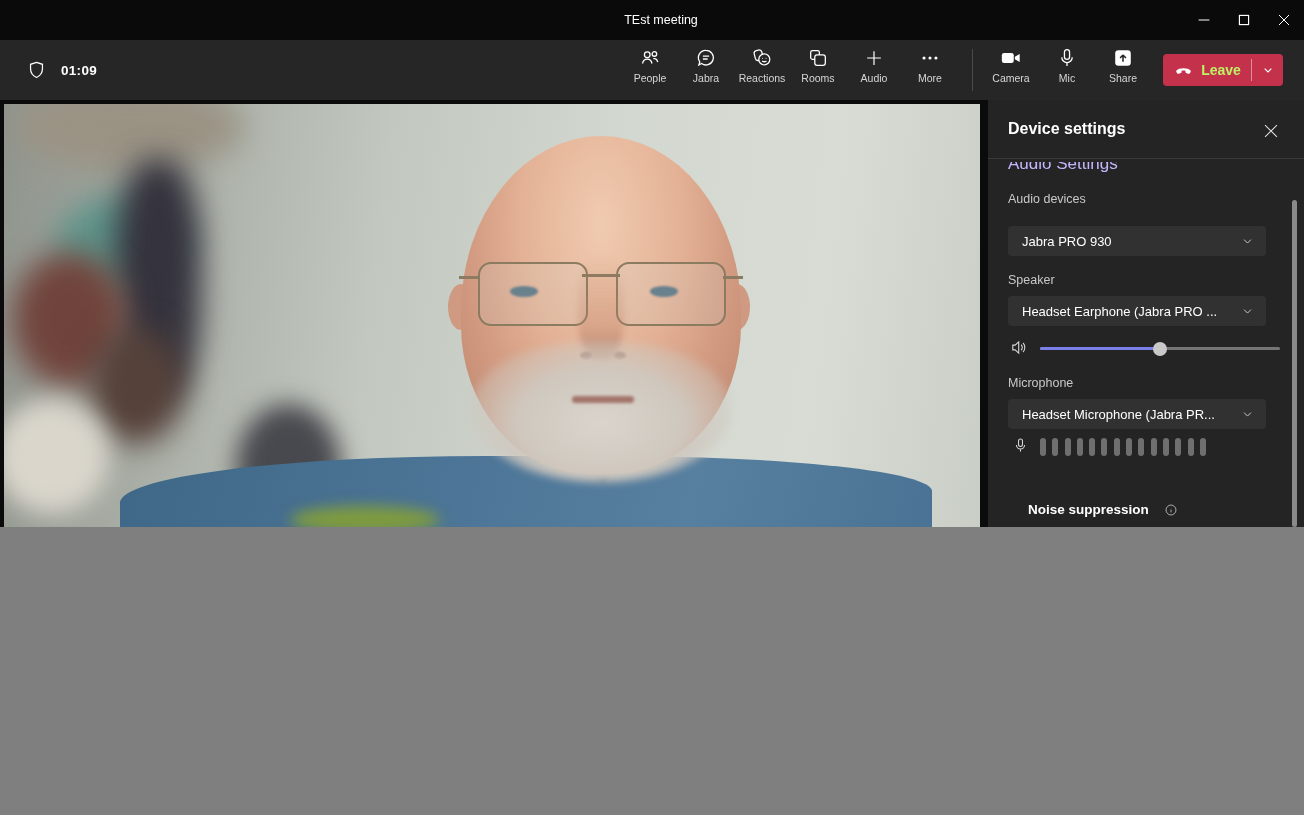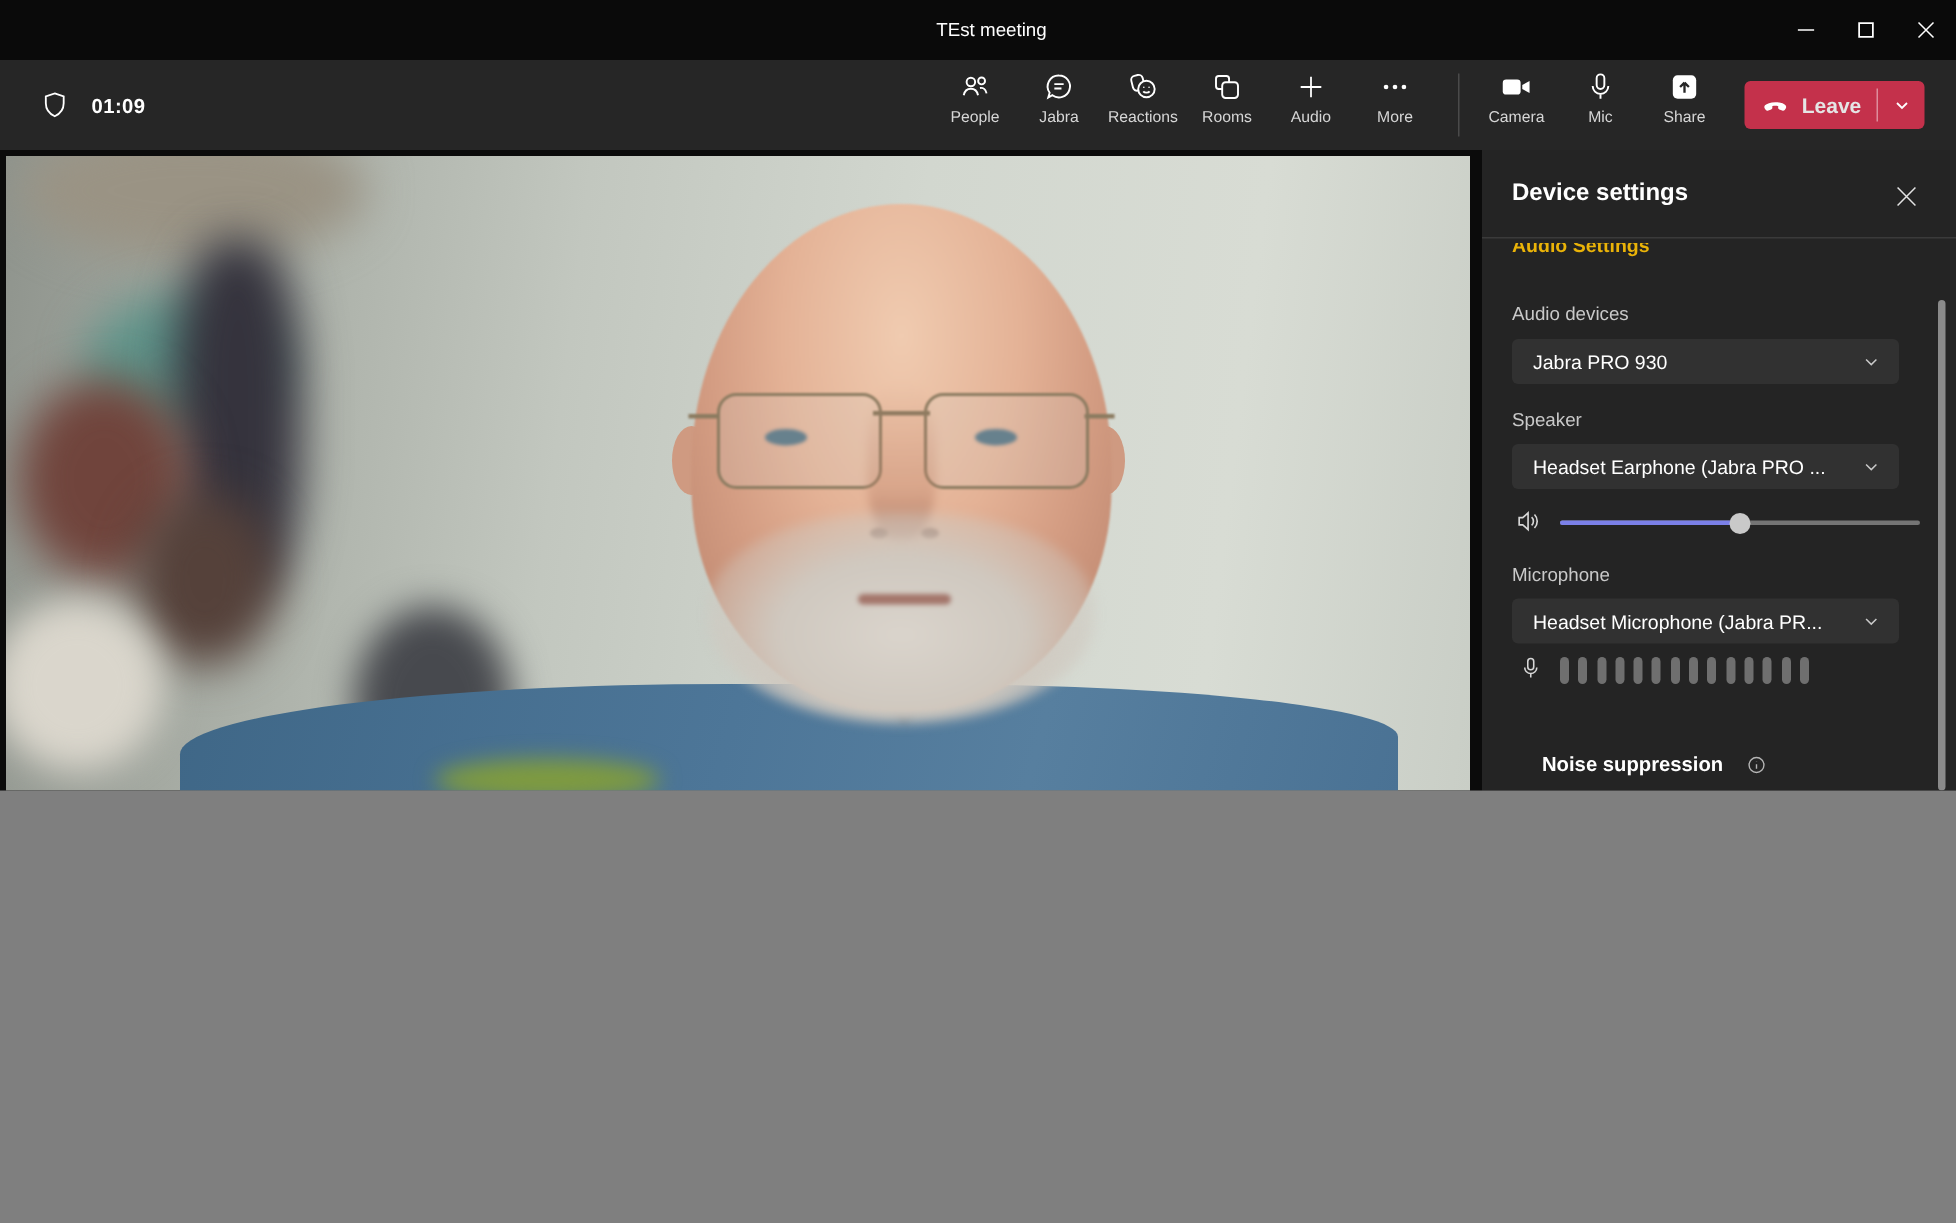--- a/index.html
+++ b/index.html
@@ -15,21 +15,21 @@
 
   
   .toolbar{position:absolute;left:0;top:40px;width:1304px;height:72px;background:var(--c-toolbar,#262626);}
   .timer-group{position:absolute;left:26px;top:0;height:60px;display:flex;align-items:center;gap:14px;color:#fff;}
   .timer{font-size:13.5px;font-weight:600;letter-spacing:.3px;}
   .tb-btn{position:absolute;top:7px;width:56px;height:48px;display:flex;flex-direction:column;align-items:center;
           justify-content:flex-start;gap:3px;color:#fff;cursor:pointer;}
   .tb-btn .lbl{font-size:10.5px;color:#d6d6d6;white-space:nowrap;}
   .tb-sep{position:absolute;left:972px;top:9px;width:1px;height:42px;background:#4a4a4a;}
   .leave-btn{position:absolute;left:1163px;top:14px;width:120px;height:32px;background:var(--c-leave_red,#c4314b);
-             border-radius:4px;display:flex;align-items:center;color:#e5e5e5;cursor:pointer;}
+             border-radius:4px;display:flex;align-items:center;color:#bef264;cursor:pointer;}
   .leave-main{flex:1;display:flex;align-items:center;justify-content:center;gap:7px;font-weight:700;font-size:14px;}
   .leave-divider{width:1px;height:22px;background:rgba(255,255,255,.45);}
   .leave-chevron{width:31px;height:100%;display:flex;align-items:center;justify-content:center;}
 
   
   .stage{position:absolute;left:0;top:100px;width:988px;height:427px;background:#0b0b0b;}
   .video{position:absolute;left:4px;top:4px;width:976px;height:423px;overflow:hidden;
          background:linear-gradient(97deg,#8f948d 0%,#a9aea6 18%,#c2c7bf 38%,#d2d7cf 60%,#d8dcd4 82%,#c9cec6 100%);}
   .blob{position:absolute;border-radius:50%;filter:blur(15px);}
   .b-tan{left:10px;top:-22px;width:230px;height:90px;background:#9a9384;}
@@ -68,21 +68,21 @@
          background:radial-gradient(ellipse at 50% 58%,#dad4cc 0%,#cfc8bf 45%,rgba(207,200,191,.3) 78%,rgba(207,200,191,0) 95%);}
   .mouth{position:absolute;left:111px;top:260px;width:62px;height:7px;background:#a3756a;border-radius:4px;filter:blur(1.5px);}
   .green-obj{position:absolute;left:286px;top:402px;width:150px;height:28px;background:#7f9b3f;border-radius:50%;filter:blur(7px);}
 
   
   .panel{position:absolute;left:988px;top:100px;width:316px;height:427px;background:var(--c-panel,#242424);overflow:hidden;color:#fff;padding-left:36px;}
   .panel-header{position:absolute;left:0;top:0;width:100%;height:58px;border-bottom:1px solid #3a3a3a;}
   .panel-title{position:absolute;left:20px;top:20px;font-size:16px;font-weight:700;}
   .panel-close{position:absolute;left:272px;top:20px;width:22px;height:22px;color:#e3e3e3;cursor:pointer;}
   .section-clip{position:absolute;left:20px;top:62px;height:22px;overflow:hidden;}
-  .section-clip span{display:block;font-size:13px;font-weight:700;color:#eab308;line-height:20px;margin-top:-8px;}
+  .section-clip span{display:block;font-size:17px;font-weight:400;color:#c4b5fd;line-height:20px;margin-top:-8px;}
   .fld-label{position:absolute;left:20px;font-size:12.5px;color:#c9c9c9;}
   .dropdown{position:absolute;left:20px;width:258px;height:30px;background:var(--c-field,#313131);border-radius:4px;
             display:flex;align-items:center;justify-content:space-between;padding:0 11px 0 14px;box-sizing:border-box;
             font-size:13px;color:#fff;cursor:pointer;}
   .dd-chevron{color:#c9c9c9;}
   .vol-icon{position:absolute;left:22px;top:238px;color:#d6d6d6;}
   .v-track{position:absolute;left:52px;top:247px;width:240px;height:3px;background:var(--c-slider_track,#757575);border-radius:2px;cursor:pointer;}
   .v-fill{height:100%;background:var(--c-slider_fill,#7b80e8);border-radius:2px;}
   .v-thumb{position:absolute;top:-5.5px;width:14px;height:14px;margin-left:-7px;background:#c9c9c9;border-radius:50%;cursor:pointer;}
   .miclvl-icon{position:absolute;left:24px;top:336px;color:#d6d6d6;}
@@ -256,21 +256,21 @@
         <svg width="22" height="22" viewBox="0 0 24 24" fill="none" stroke="#e3e3e3" stroke-width="1.1">
           <path d="M5.5 5.5l13 13M18.5 5.5l-13 13"></path>
         </svg>
       </div>
     </div>
 
     <div class="section-clip">
       <span>Audio Settings</span>
     </div>
 
-    <div class="fld-label" style="top:102px">Audio devices</div>
+    <div class="fld-label" style="top:92px">Audio devices</div>
     <div class="dropdown" style="top:126px">
       <span>Jabra PRO 930</span>
       <svg class="dd-chevron" width="15" height="15" viewBox="0 0 24 24" fill="none" stroke="currentColor" stroke-width="1.6">
           <path d="M6.5 9l5.5 5.5L17.5 9"></path>
         </svg>
     </div>
 
     <div class="fld-label" style="top:173px">Speaker</div>
     <div class="dropdown" style="top:196px">
       <span>Headset Earphone (Jabra PRO ...</span>

